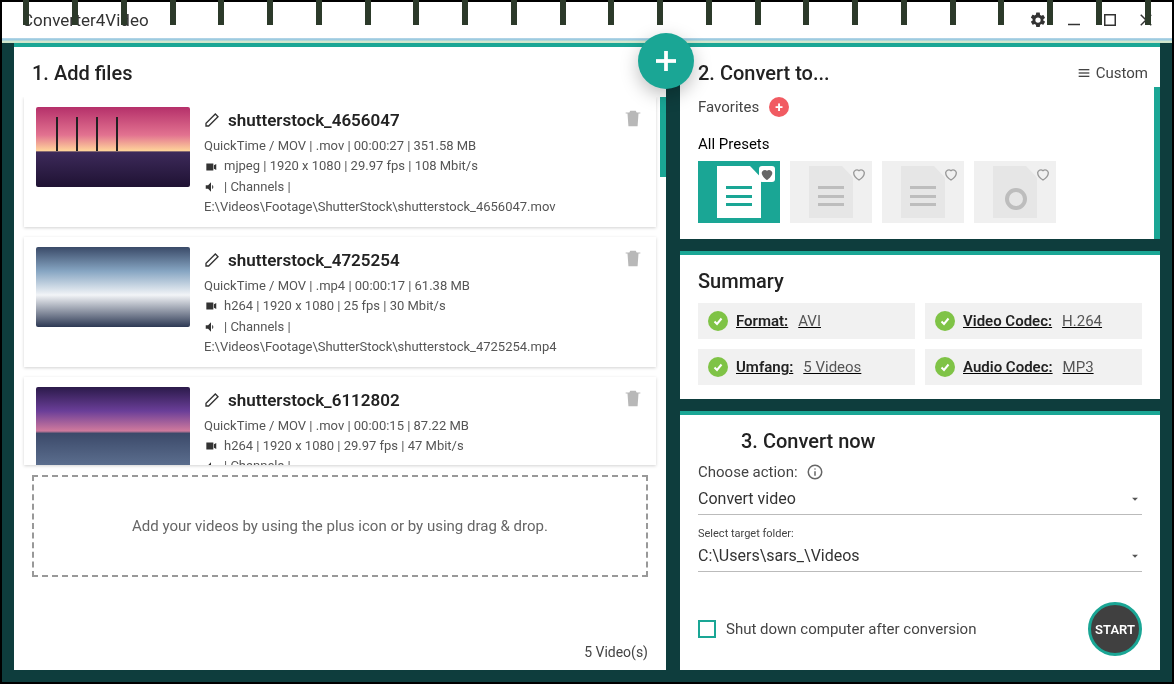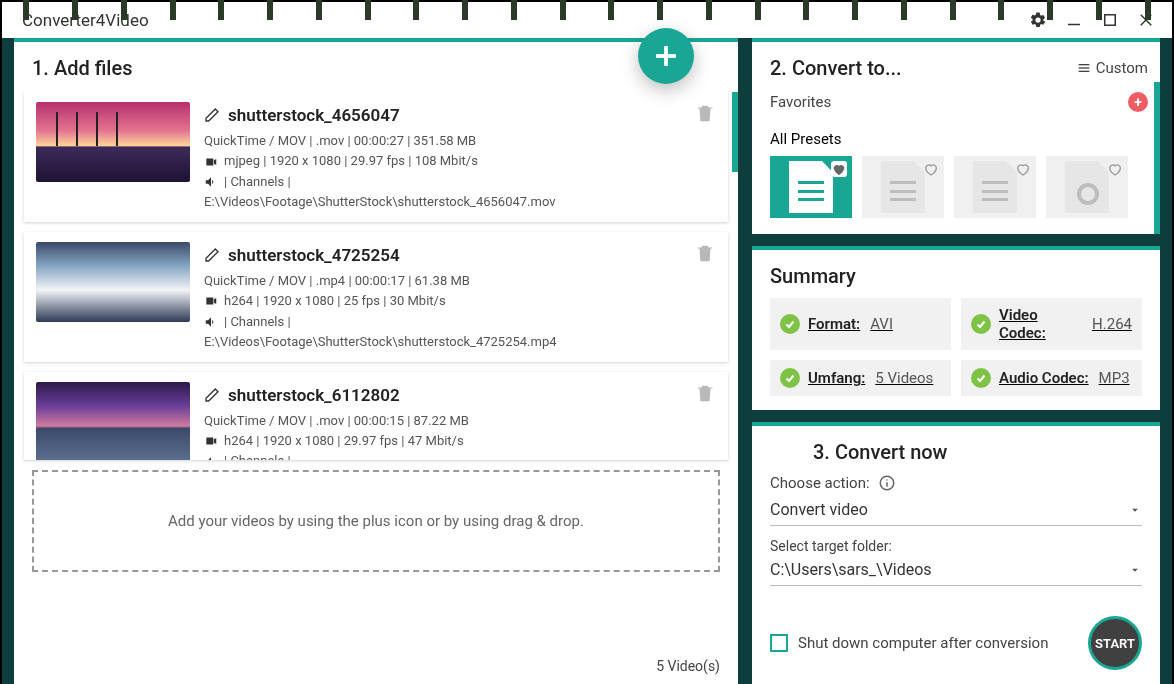--- a/index.html
+++ b/index.html
@@ -41,29 +41,29 @@
   .info-row { display: flex; align-items: center; gap: 6px; }
   .info-row svg { width: 14px; height: 14px; flex-shrink:0; }
   .trash { position: absolute; top: 10px; right: 12px; color: #b8b8b8; }
   .trash svg { width: 22px; height: 22px; }
   .rstripe { position: absolute; right: -10px; top: 0; width: 6px; height: 80px; background: #1aa695; }
 
   .dropzone { border: 2px dashed #999; margin: 0 8px; height: 102px; display: flex; align-items: center; justify-content: center; color: #666; font-size: 15px; }
   .footer-count { text-align: right; padding: 10px 18px 10px 0; font-size: 14px; color: #444; }
 
   
-  .right { width: 408px; margin: 0 12px 12px 0; display: flex; flex-direction: column; gap: 12px; }
+  .right { width: 480px; margin: 0 12px 12px 0; display: flex; flex-direction: column; gap: 12px; }
   .panel { background: #fff; border-top: 4px solid #1aa695; padding: 14px 18px; }
 
   .panel h2 { font-size: 20px; font-weight: 500; color: #222; }
   .convert-to-head { display: flex; align-items: center; justify-content: space-between; }
   .custom-link { display: flex; align-items: center; gap: 4px; font-size: 15px; color: #444; }
   .custom-link svg { width: 16px; height: 16px; }
 
-  .fav-row { margin-top: 12px; display: flex; align-items: center; gap: 16px; font-size: 15px; color: #444; justify-content: space-between; }
+  .fav-row { margin-top: 12px; display: flex; align-items: center; gap: 10px; font-size: 15px; color: #444; }
   .fav-badge { width: 20px; height: 20px; border-radius: 50%; background: #f15b62; display: flex; align-items: center; justify-content: center; color:#fff; font-size:14px; font-weight:bold; }
 
   .presets-label { margin-top: 18px; font-size: 15px; color: #000000; }
   .preset-row { margin-top: 8px; display: flex; gap: 10px; position: relative; overflow:hidden; height:64px; }
   .preset { width: 82px; height: 62px; border: 2px solid transparent; position: relative; display:flex; align-items:center; justify-content:center; background:#f0f0f0; }
   .preset.sel { border-color: #1aa695; background: #1aa695; }
   .preset .fileicon { width: 44px; height: 52px; background: #e6e6e6; position: relative; clip-path: polygon(0 0, 75% 0, 100% 22%, 100% 100%, 0 100%); }
   .preset.sel .fileicon { background: #fff; }
   .preset .fileglyph { position:absolute; top:20px; left:9px; width:26px; height:20px; display:flex; flex-direction:column; justify-content:space-between; }
   .preset .fileglyph div { height:3px; background:#bdbdbd; }
@@ -83,21 +83,21 @@
   .sum-cell .ok svg { width:12px; height:12px; stroke:#fff; }
   .sum-cell b { color:#222; font-weight:600; margin-right:2px; }
   .sum-cell span.v { color:#555; }
 
   
   .convert-now h2 { margin-bottom: 10px; margin-left: 43px; }
   .action-row { display:flex; align-items:center; gap:8px; font-size:15px; color:#444; margin-bottom:4px; }
   .action-row svg { width:18px; height:18px; }
   .select-line { display:flex; align-items:center; justify-content:space-between; border-bottom:1px solid #bbb; padding: 4px 0 6px 0; font-size:16px; color:#333; margin-bottom:12px; }
   .select-line svg { width:14px; height:14px; }
-  .folder-label { font-size:14px; color:#444; margin-bottom:2px; }
+  .folder-label { font-size:11px; color:#444; margin-bottom:2px; }
   .bottom-row { display:flex; align-items:center; justify-content:space-between; margin-top:30px; }
   .chk { display:flex; align-items:center; gap:10px; font-size:15px; color:#444; }
   .chk .box { width:18px; height:18px; border:2px solid #1aa695; }
   .start-btn { width:54px; height:54px; border-radius:50%; background:#404040; border:3px solid #1aa695; color:#fff; display:flex; align-items:center; justify-content:center; font-size:13px; font-weight:600; }
 
   .watermark { position:absolute; bottom:10px; left:18px; font-size:22px; letter-spacing:1px; color:rgba(255,255,255,0.13); font-weight:500; }
 </style>
 </head>
 <body>
 

